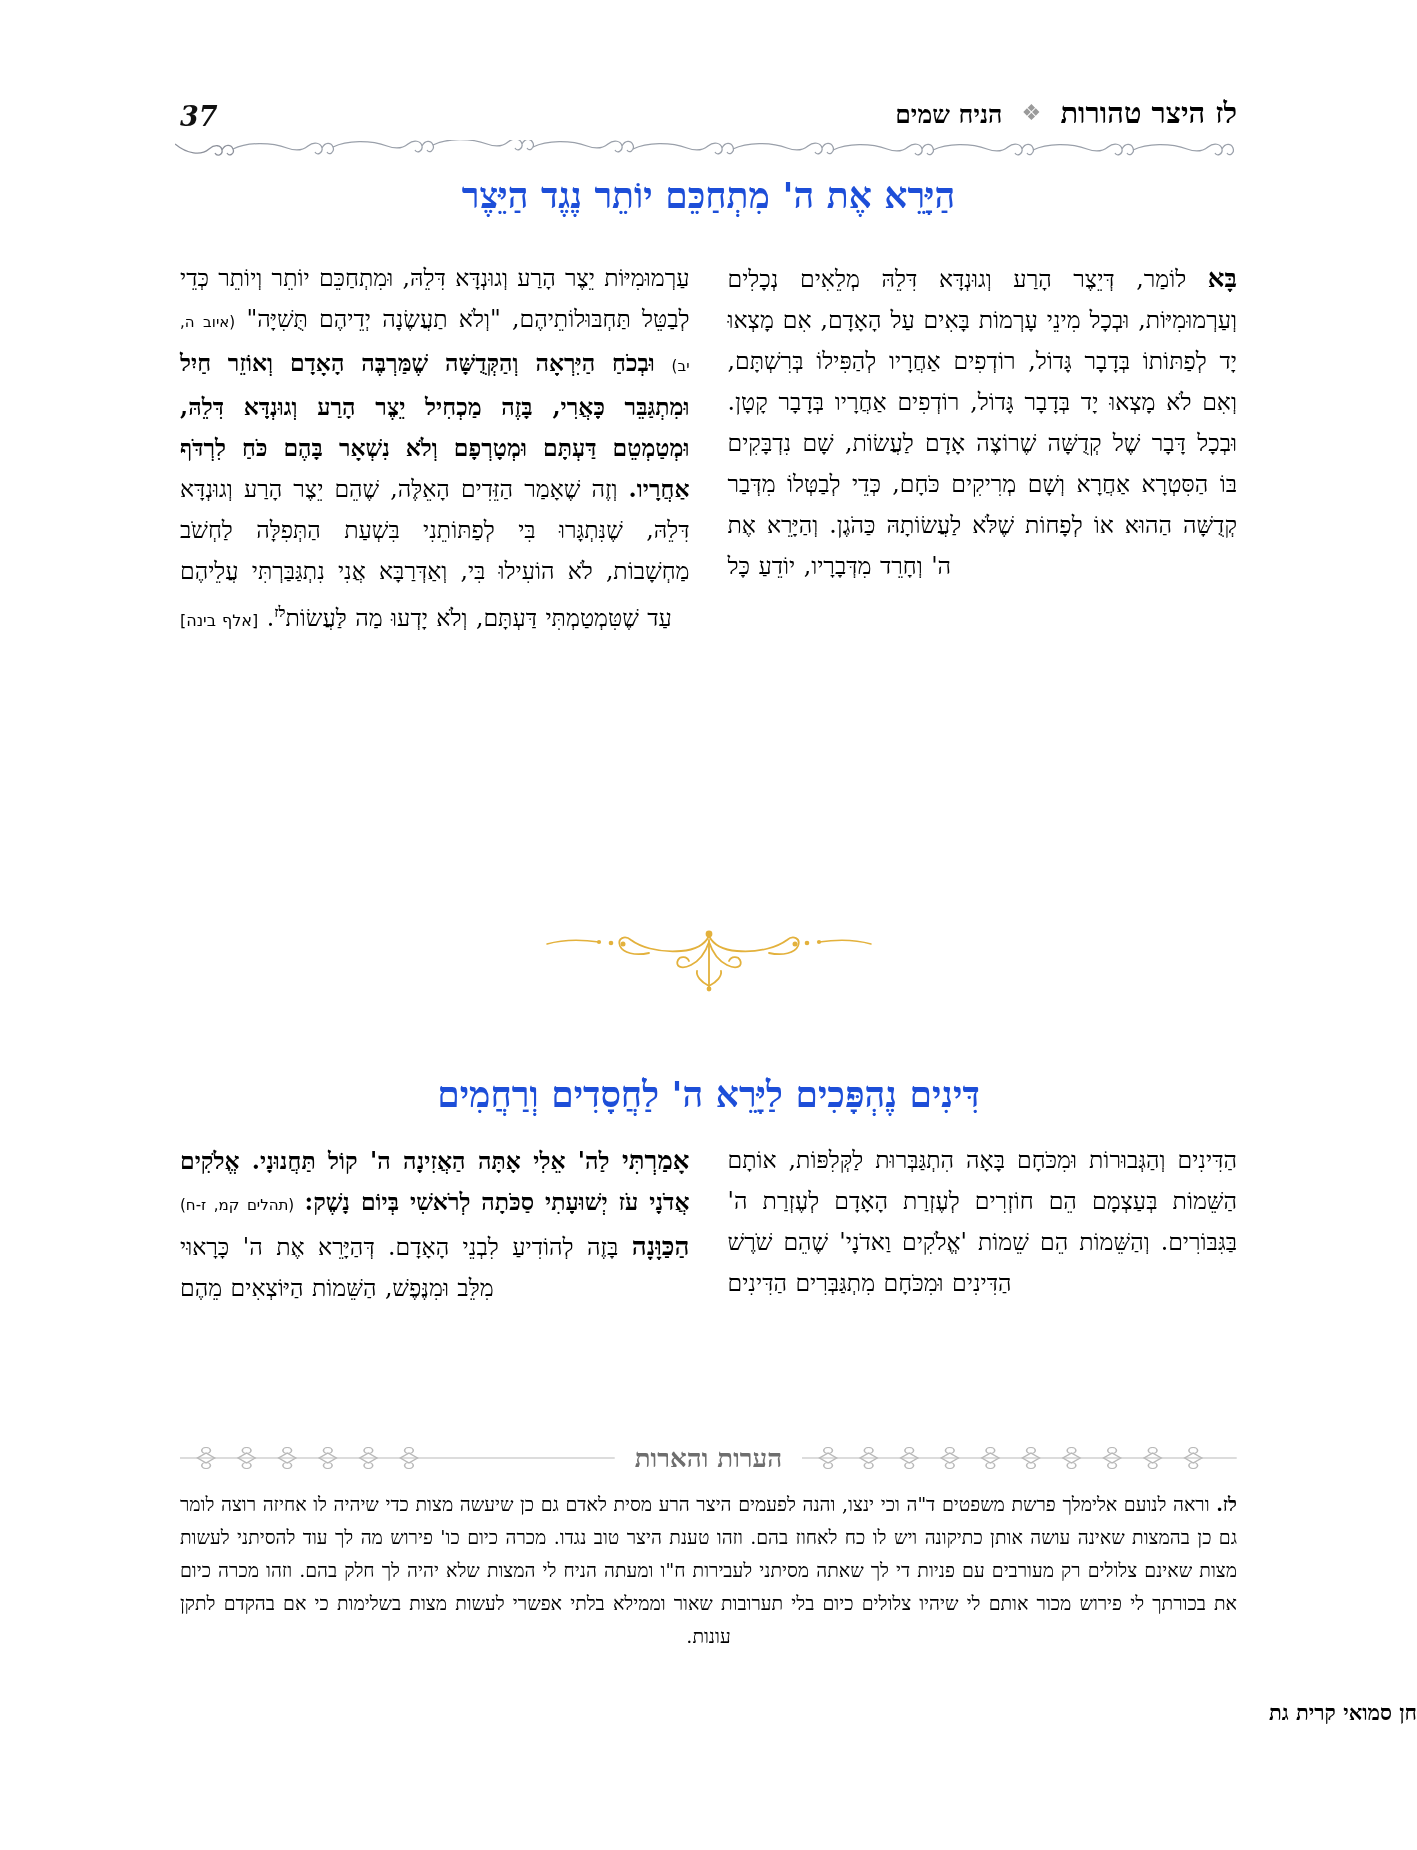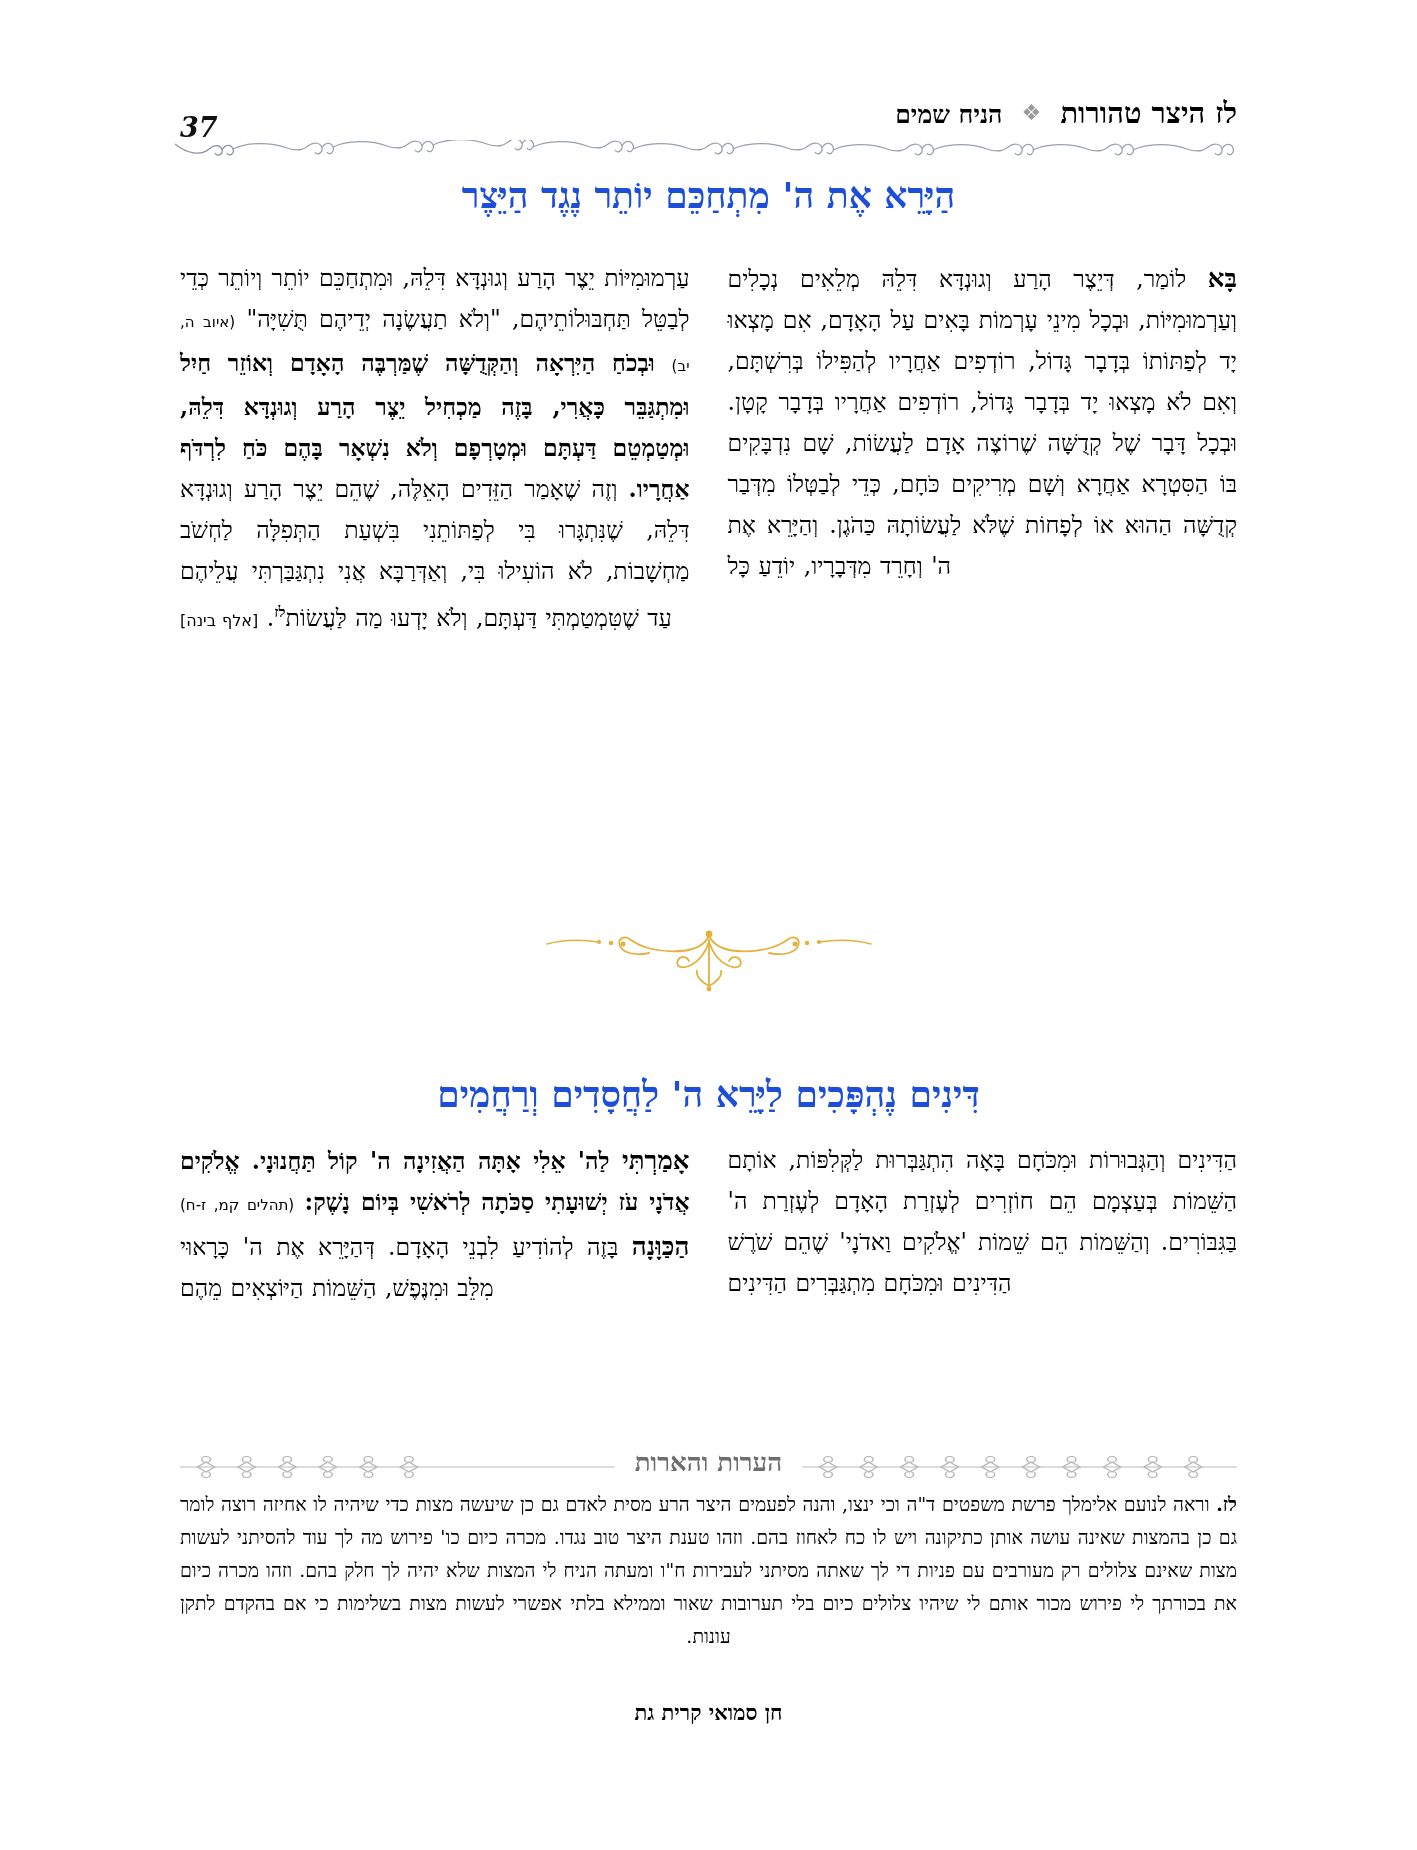--- a/index.html
+++ b/index.html
@@ -46,21 +46,21 @@
     font-size: 22px;
     padding: 0 9px;
     vertical-align: 3px;
   }
   .head-subtitle {
     font-size: 25px;
   }
   .page-number {
     position: absolute;
     left: 0;
-    top: 16px;
+    top: 5px;
     font-family: "DejaVu Serif", serif;
     font-style: italic;
     font-weight: bold;
     font-size: 27px;
     color: #111;
   }
 
   
   .head-rule {
     position: absolute;
@@ -150,21 +150,21 @@
 
   
   .notes-divider {
     position: absolute;
     top: 1438px;
     left: 180px;
     width: 1057px;
     height: 40px;
     direction: rtl;
     display: flex;
-    align-items: flex-end;
+    align-items: center;
     justify-content: center;
     gap: 8px;
   }
   .nd-label {
     font-family: "DejaVu Serif", serif;
     font-weight: bold;
     font-size: 26px;
     color: #6e6e6e;
     padding: 0 12px;
     white-space: nowrap;
@@ -190,21 +190,21 @@
     font-weight: bold;
     font-size: 19px;
   }
 
   
   .footer {
     position: absolute;
     top: 1700px;
     left: 0;
     width: 1417px;
-    text-align: center;
+    text-align: right;
     direction: rtl;
     font-family: "DejaVu Serif", serif;
     font-weight: bold;
     font-size: 21px;
     color: #000;
   }
 </style>
 </head>
 <body>
 

